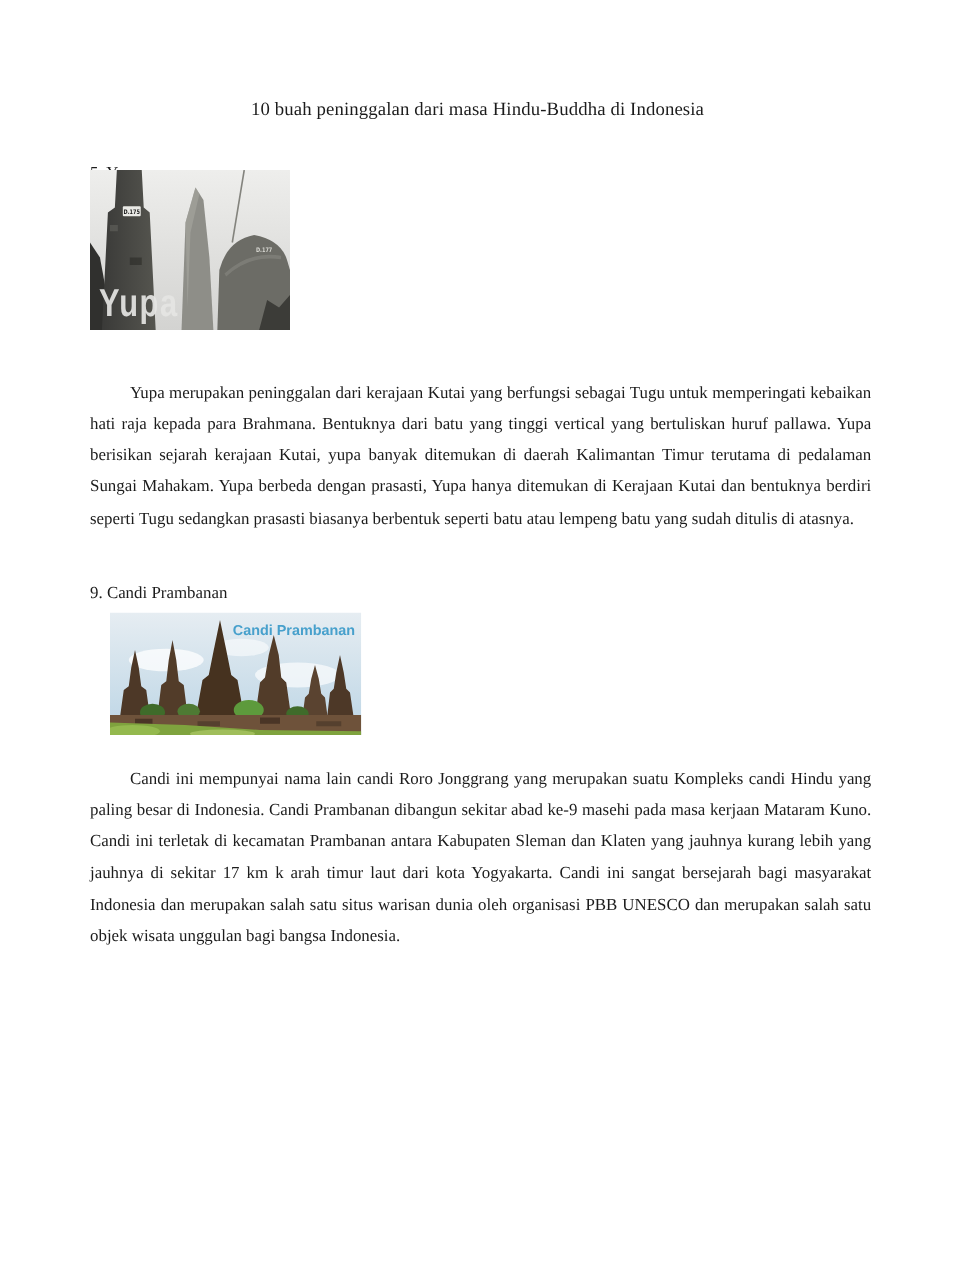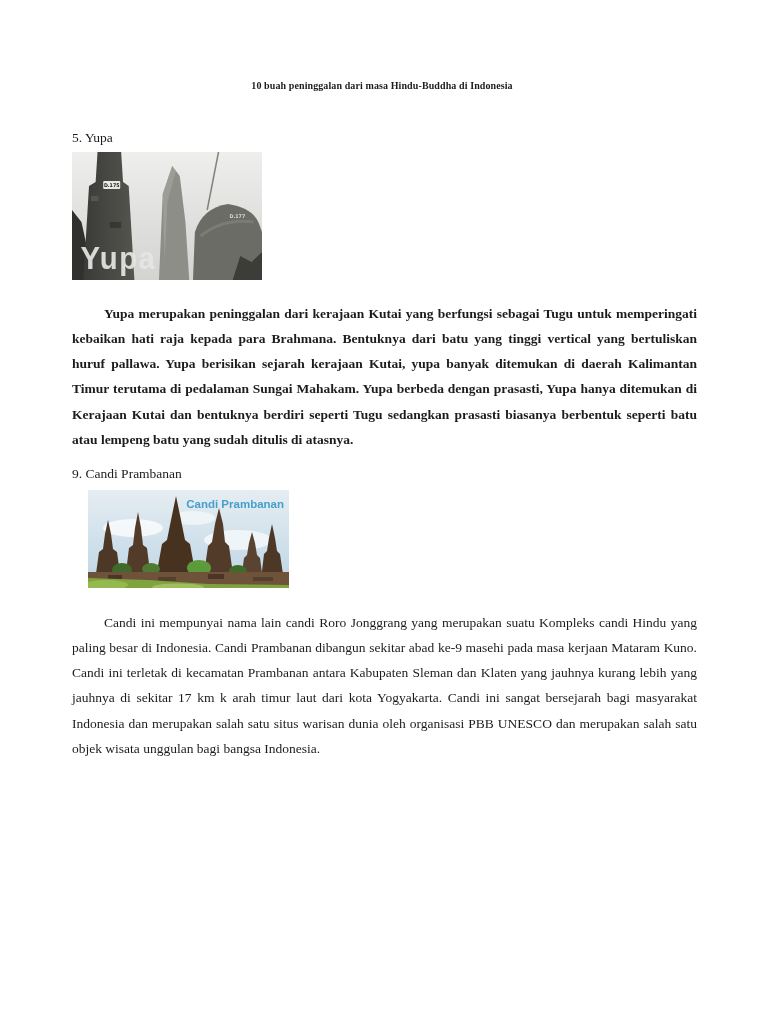--- a/index.html
+++ b/index.html
@@ -11,45 +11,45 @@
     font-family: "Liberation Serif", serif;
     color: #1c1c1c;
     overflow: hidden;
   }
   .doc-title {
     position: absolute;
     top: 80px;
     left: 0;
     width: 764px;
     text-align: center;
-    font-size: 10px;
-    font-weight: bold;
+    font-size: 15px;
+    font-weight: normal;
     letter-spacing: 0.1px;
   }
   .sec-heading {
     position: absolute;
     left: 72px;
     font-size: 13.5px;
   }
   #heading-1 { top: 130px; }
   #heading-2 { top: 466px; }
   figure { position: absolute; left: 72px; margin: 0; padding: 0; }
-  #figure-yupa { top: 152px; width: 190px; height: 128px; }
+  #figure-yupa { top: 136px; width: 160px; height: 128px; }
   #figure-prambanan { top: 490px; width: 201px; height: 98px; margin-left: 16px; }
   figure svg { display: block; width: 100%; height: 100%; }
   .para {
     position: absolute;
     left: 72px;
     width: 625px;
     font-size: 13.5px;
     line-height: 25.3px;
     text-align: justify;
     text-indent: 32px;
   }
-  #para-1 { top: 287px; font-weight: bold; }
+  #para-1 { top: 287px; }
   #para-2 { top: 596px; }
   .yupa-overlay {
     font-family: "Liberation Sans", sans-serif;
     font-weight: bold;
     letter-spacing: 1.5px;
   }
   .stone-label {
     font-family: "DejaVu Sans", sans-serif;
     font-weight: bold;
   }

